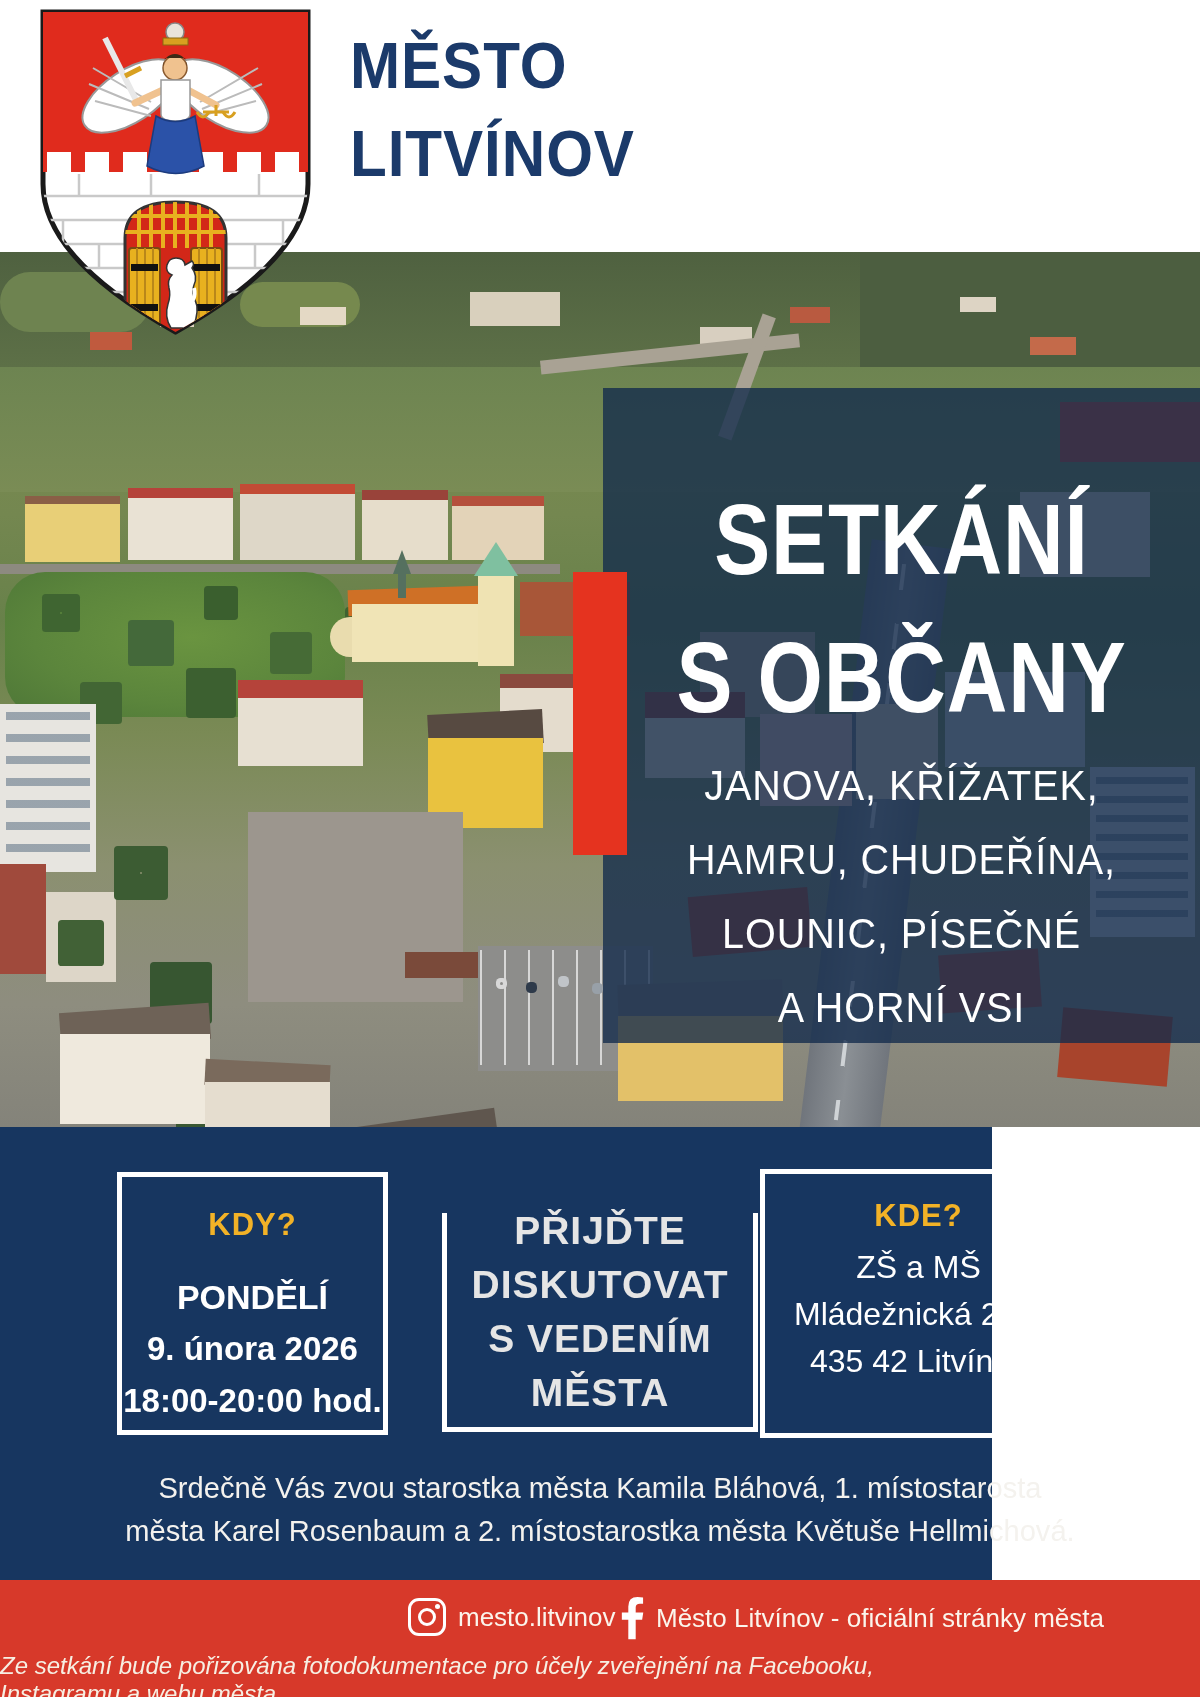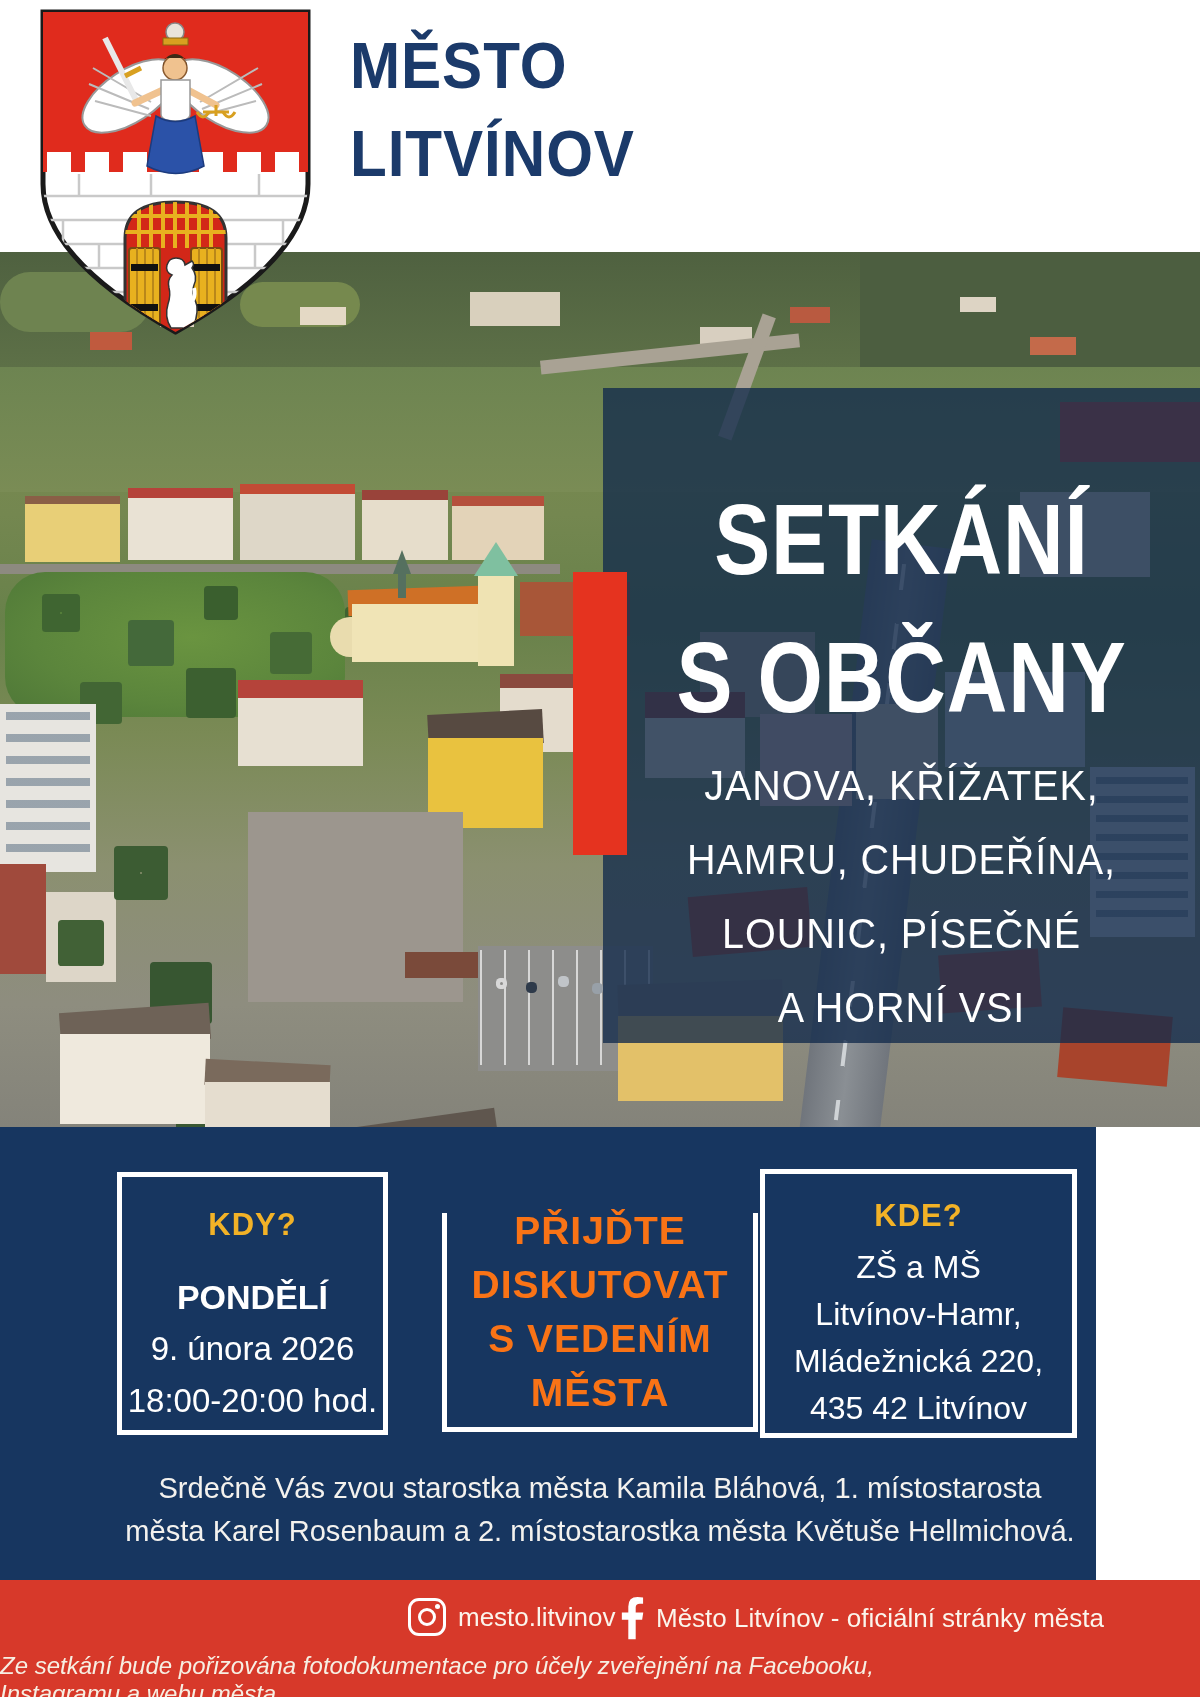--- a/index.html
+++ b/index.html
@@ -16,30 +16,30 @@
   .shape{position:absolute;}
   
   .hero-panel{position:absolute;left:603px;top:352px;width:597px;height:655px;z-index:2;
               background:rgba(18,42,76,0.78);color:#ffffff;text-align:center;margin-top:36px;}
   .hero-title{margin-top:82px;font-size:100px;line-height:138px;font-weight:bold;
               letter-spacing:1px;transform:scaleX(0.84);}
   .hero-sub{margin-top:2px;font-size:43px;line-height:74px;font-weight:400;letter-spacing:1px;
             transform:scaleX(0.92);}
   .red-bar{position:absolute;left:573px;top:572px;width:54px;height:283px;background:#e5331f;z-index:3;}
   
-  .info-band{position:absolute;left:0;top:1127px;width:1096px;height:453px;background:#173660;z-index:2;color:#fff;}
+  .info-band{position:absolute;left:0;top:1127px;width:992px;height:453px;background:#173660;z-index:2;color:#fff;}
   .box-when{position:absolute;left:117px;top:45px;width:271px;height:263px;border:5px solid #ffffff;
             box-sizing:border-box;text-align:center;}
   .label-y{margin-top:30px;font-size:31px;font-weight:bold;color:#f2b227;letter-spacing:1px;}
   .when-day{margin-top:28px;font-size:34px;font-weight:bold;line-height:52px;}
-  .when-line{font-size:33px;font-weight:normal;line-height:52px;}
+  .when-line{font-size:33px;font-weight:bold;line-height:52px;}
   .cta-box{position:absolute;left:442px;top:86px;width:316px;height:219px;box-sizing:border-box;
            border-left:5px solid #fff;border-right:5px solid #fff;border-bottom:5px solid #fff;
            text-align:center;}
-  .cta-line{font-size:39px;font-weight:bold;color:#f97316;line-height:54px;letter-spacing:1px;}
+  .cta-line{font-size:39px;font-weight:bold;color:#e5e5e5;line-height:54px;letter-spacing:1px;}
   .cta-inner{margin-top:-9px;}
   .box-where{position:absolute;left:760px;top:42px;width:317px;height:269px;border:5px solid #ffffff;
              box-sizing:border-box;text-align:center;}
   .where-line{font-size:32px;font-weight:400;line-height:47px;}
   .where-first{margin-top:10px;}
   .box-where .label-y{margin-top:24px;}
   .invitation{position:absolute;left:0;top:339px;width:1200px;text-align:center;
               font-size:30px;line-height:43px;font-weight:400;color:#f4f2ee;transform:scaleX(0.97);}
   
   .footer{position:absolute;left:0;top:1580px;width:1200px;height:117px;background:#d7392a;z-index:2;color:#fbf5ec;}
@@ -261,21 +261,20 @@
       <div class="cta-inner">
         <div class="cta-line">PŘIJĎTE</div>
         <div class="cta-line">DISKUTOVAT</div>
         <div class="cta-line">S VEDENÍM</div>
         <div class="cta-line">MĚSTA</div>
       </div>
     </div>
     <div class="box-where">
       <div class="label-y">KDE?</div>
       <div class="where-line where-first">ZŠ a MŠ</div>
-      <div class="where-line">Litvínov-Hamr,</div>
       <div class="where-line">Mládežnická 220,</div>
       <div class="where-line">435 42 Litvínov</div>
     </div>
     <div class="invitation">
       <div>Srdečně Vás zvou starostka města Kamila Bláhová, 1. místostarosta</div>
       <div>města Karel Rosenbaum a 2. místostarostka města Květuše Hellmichová.</div>
     </div>
   </div>
 
   <div class="footer">

